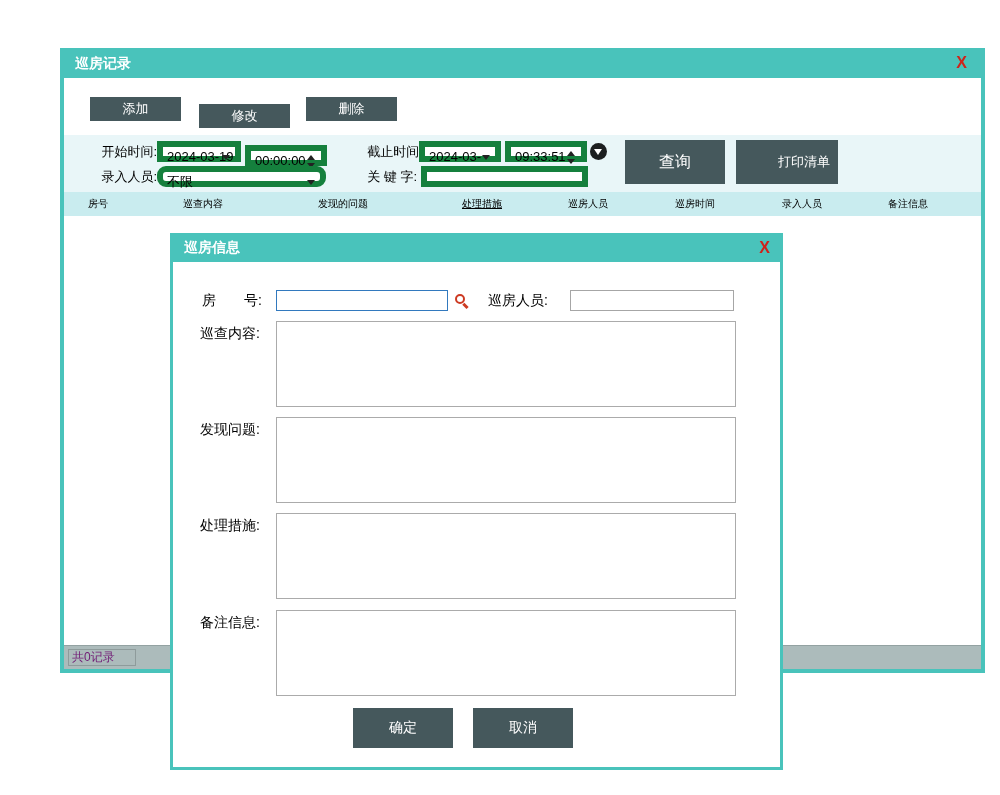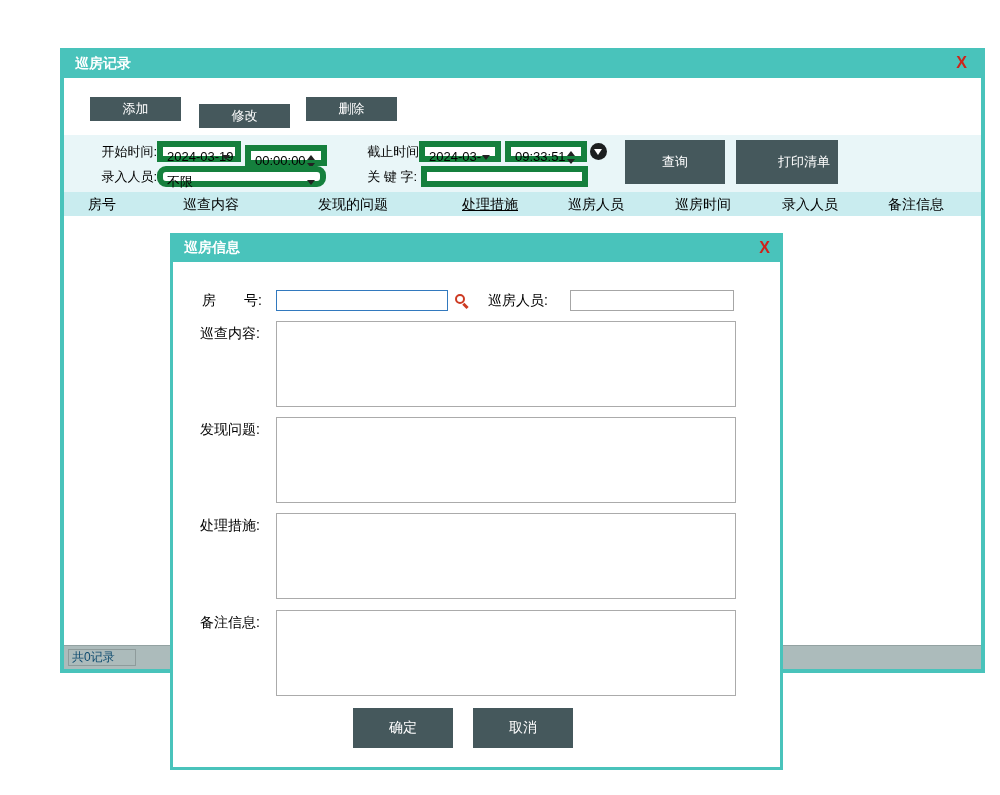--- a/index.html
+++ b/index.html
@@ -46,36 +46,36 @@
   .collapse-circle { position:absolute; left:526px; top:8px; width:17px; height:17px;
     background:#1C1F20; border-radius:50%; cursor:pointer; }
   .collapse-circle::after { content:''; position:absolute; left:4px; top:6px; width:0; height:0;
     border-left:4.5px solid transparent; border-right:4.5px solid transparent; border-top:6px solid #fff; }
 
   .lbl-operator { left:35px;  top:31px; width:58px; text-align:right; }
   .combo-operator { left:93px; top:31px; width:169px;border-radius:9px; }
   .lbl-keyword { left:293px; top:31px; width:60px; text-align:right; }
   .txt-keyword { left:357px; top:31px; width:167px; }
 
-  .btn-query { left:561px; top:5px; width:100px; height:44px; font-size:13px; }
+  .btn-query { left:561px; top:5px; width:100px; height:44px; font-size:16px; }
   .btn-print { left:672px; top:5px; width:102px; height:44px; font-size:13px;padding-left:34px; }
 
   
   .table-header { position:absolute; left:0; top:144px; width:917px; height:24px;
-    background:#C9ECEF; font-size:14px; }
+    background:#C9ECEF; font-size:10px; }
   .table-header span { position:absolute; top:4px; line-height:16px; }
   .col-0 { left:24px; }  .col-1 { left:119px; } .col-2 { left:254px; } .col-3 { left:398px;text-decoration:underline; }
   .col-4 { left:504px; } .col-5 { left:611px; } .col-6 { left:718px; } .col-7 { left:824px; }
   .table-body { position:absolute; left:0; top:168px; width:917px; height:429px; background:#fff; }
 
   
   .status-bar { position:absolute; left:0; top:597px; width:917px; height:24px; background:#ACBBBB;
     border-top:1px solid #93A2A2; }
   .status-box { position:absolute; left:4px; top:3px; width:68px; height:17px;
-    border:1px solid #8E9B9B; font-size:12px; line-height:15px; padding-left:3px; color:#0c4a6e; }
+    border:1px solid #8E9B9B; font-size:12px; line-height:15px; padding-left:3px; color:#701a75; }
 
   
   .modal { position:absolute; left:170px; top:233px; width:613px; height:537px; background:#fff;
     border-left:3px solid #49C3BB; border-right:3px solid #49C3BB; border-bottom:3px solid #49C3BB; }
   .modal .titlebar { height:29px; line-height:29px; }
   .modal .close-x { right:10px; height:29px; line-height:29px; }
 
   .mlabel { position:absolute; font-size:14px; line-height:21px; }
   .lbl-room    { left:29px;  top:57px; }
   .inp-room { position:absolute; left:103px; top:57px; width:172px; height:21px;

